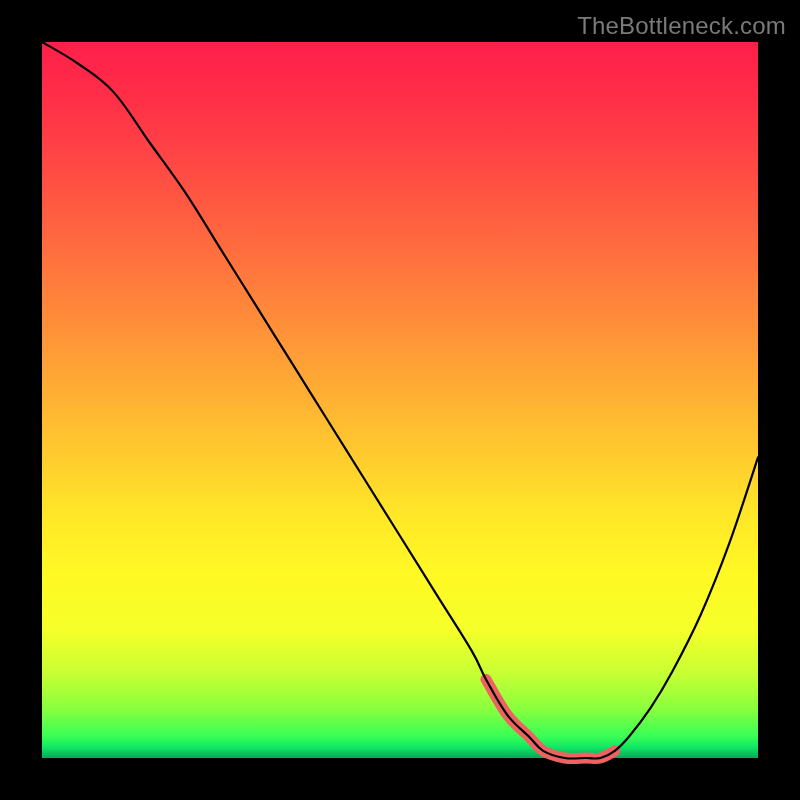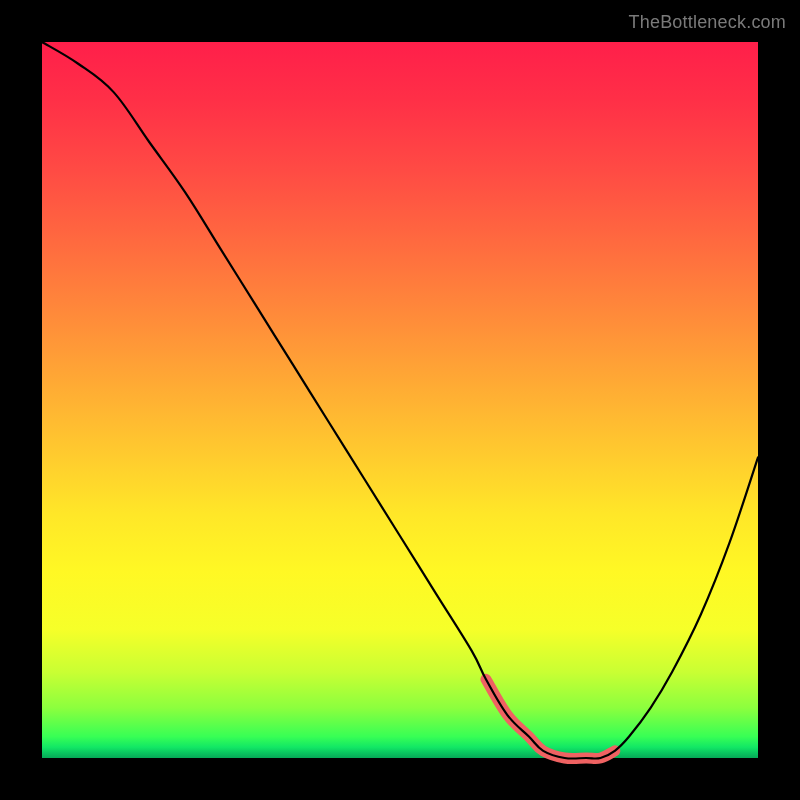--- a/index.html
+++ b/index.html
@@ -28,21 +28,21 @@
       #12e765 98.5%,
       #09c55f 99.3%,
       #06a957 100%
     );
   }
   .watermark {
     position: absolute;
     top: 12px;
     right: 14px;
     color: #7a7a7a;
-    font-size: 18px;
+    font-size: 24px;
     font-weight: 500;
     letter-spacing: 0.2px;
   }
   svg.curve {
     position: absolute;
     left: 0; top: 0;
     width: 716px; height: 716px;
     overflow: visible;
   }
   .main-line {

